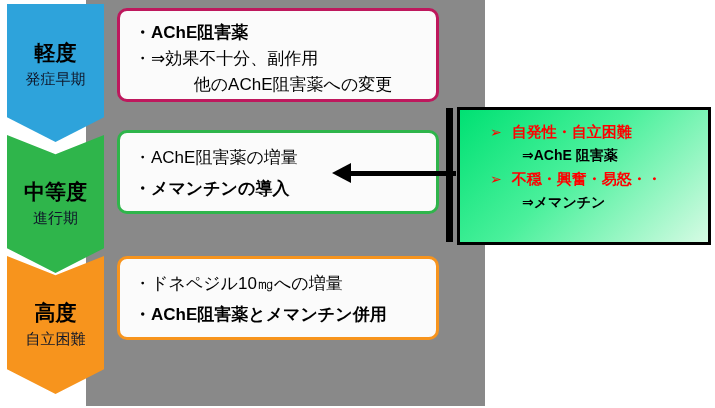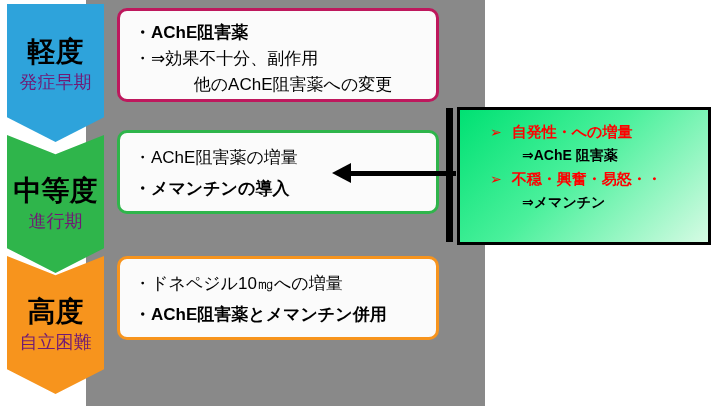--- a/index.html
+++ b/index.html
@@ -42,22 +42,22 @@
     background: #2FB54B;
     clip-path: polygon(0 0, 50% 14%, 100% 0, 100% 82%, 50% 100%, 0 82%);
     padding-top: 8px; padding-bottom: 10px;
   }
   .chevron-severe {
     top: 256px;
     background: #F7941D;
     clip-path: polygon(0 0, 50% 14%, 100% 0, 100% 82%, 50% 100%, 0 82%);
     padding-top: 8px; padding-bottom: 10px;
   }
-  .chevron .title { font-size: 28px; font-weight: bold; color: #000; line-height: 1.35; }
-  .chevron .subtitle { font-size: 18px; color: #701a75; line-height: 1.4; }
+  .chevron .title { font-size: 21px; font-weight: bold; color: #000; line-height: 1.35; }
+  .chevron .subtitle { font-size: 15px; color: #0f172a; line-height: 1.4; }
   
   .tbox {
     position: absolute;
     left: 117px;
     width: 322px;
     background: #FBFBFB;
     border-radius: 10px;
     padding: 9px 14px;
   }
   .box-mild { top: 8px; height: 94px; border: 3px solid #be185d; }
@@ -151,21 +151,21 @@
     <div class="line orange">・ドネペジル10㎎への増量</div>
     <div class="line orange-bold">・AChE阻害薬とメマンチン併用</div>
   </div>
 
   <div class="connector-bar"></div>
   <div class="arrow-shaft"></div>
   <div class="arrow-head"></div>
 
   <div class="callout">
     <div class="symptom">
-      <span class="bullet">➢</span><span>自発性・への増量</span>
+      <span class="bullet">➢</span><span>自発性・自立困難</span>
     </div>
     <div class="treatment">⇒AChE 阻害薬</div>
     <div class="symptom">
       <span class="bullet">➢</span><span>不穏・興奮・易怒・・</span>
     </div>
     <div class="treatment">⇒メマンチン</div>
   </div>
 
 </div>
 

